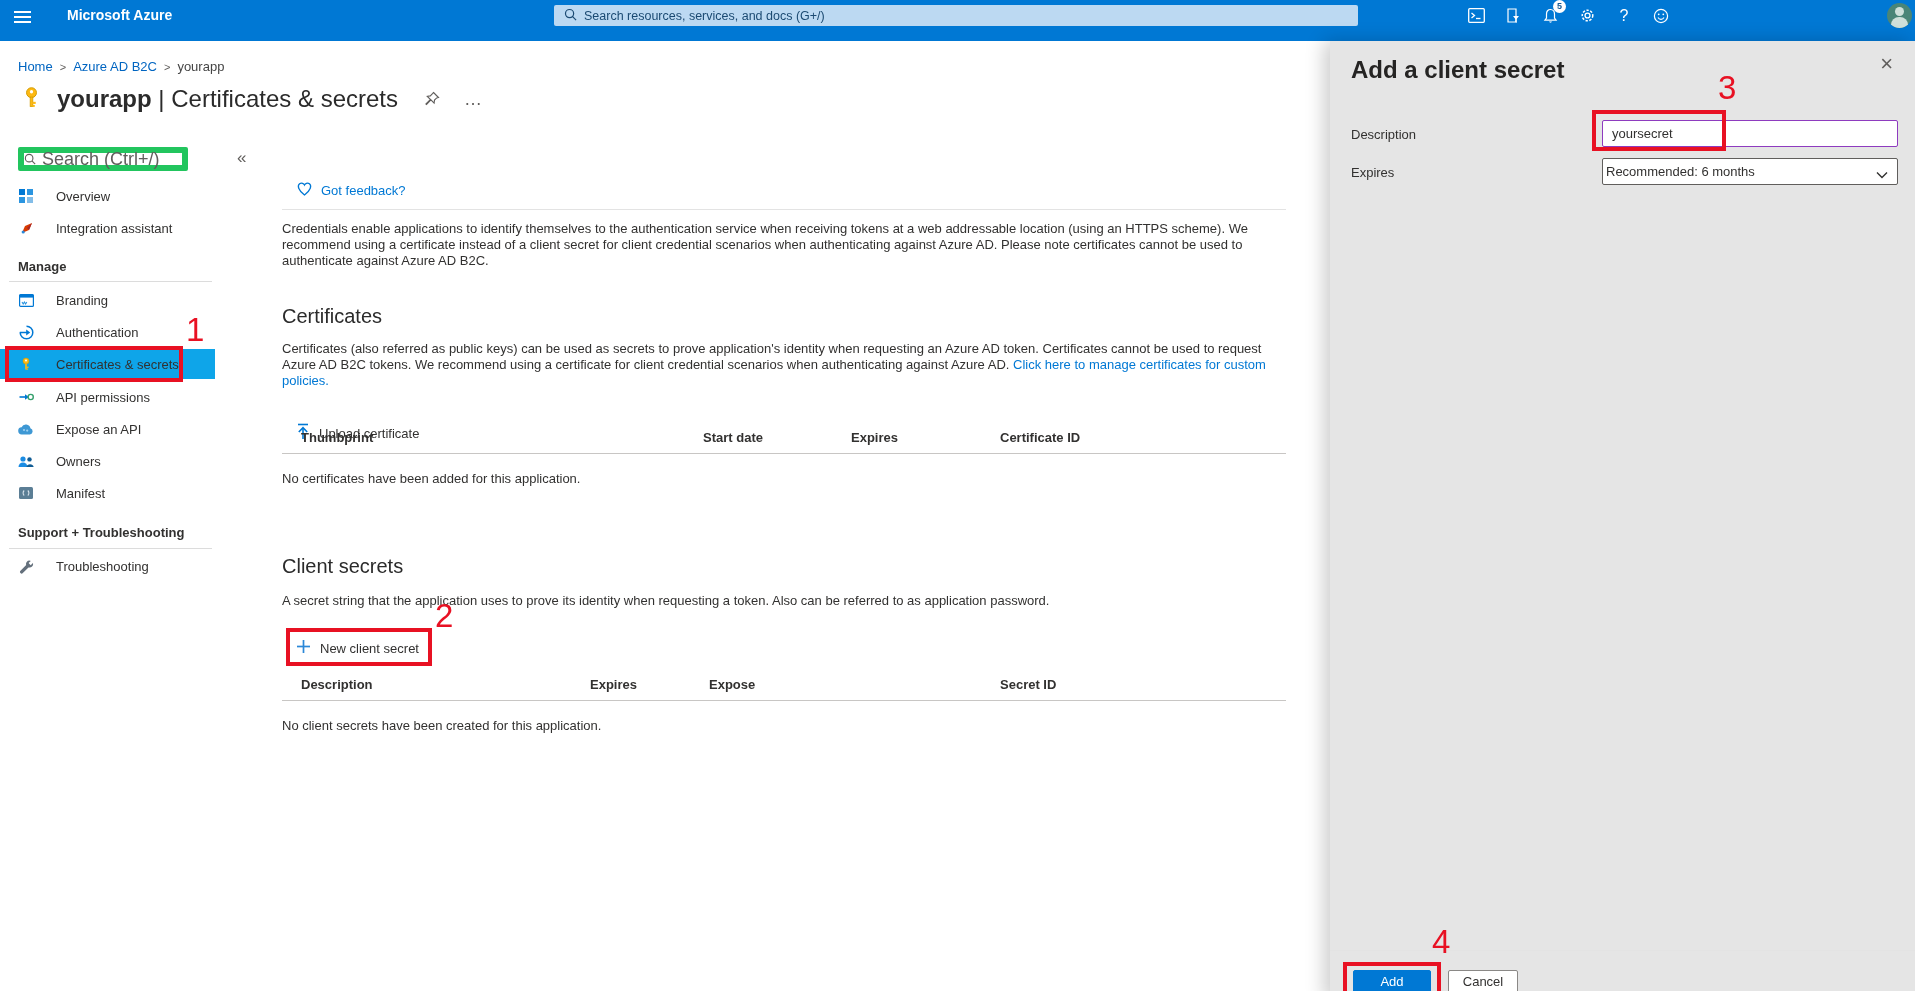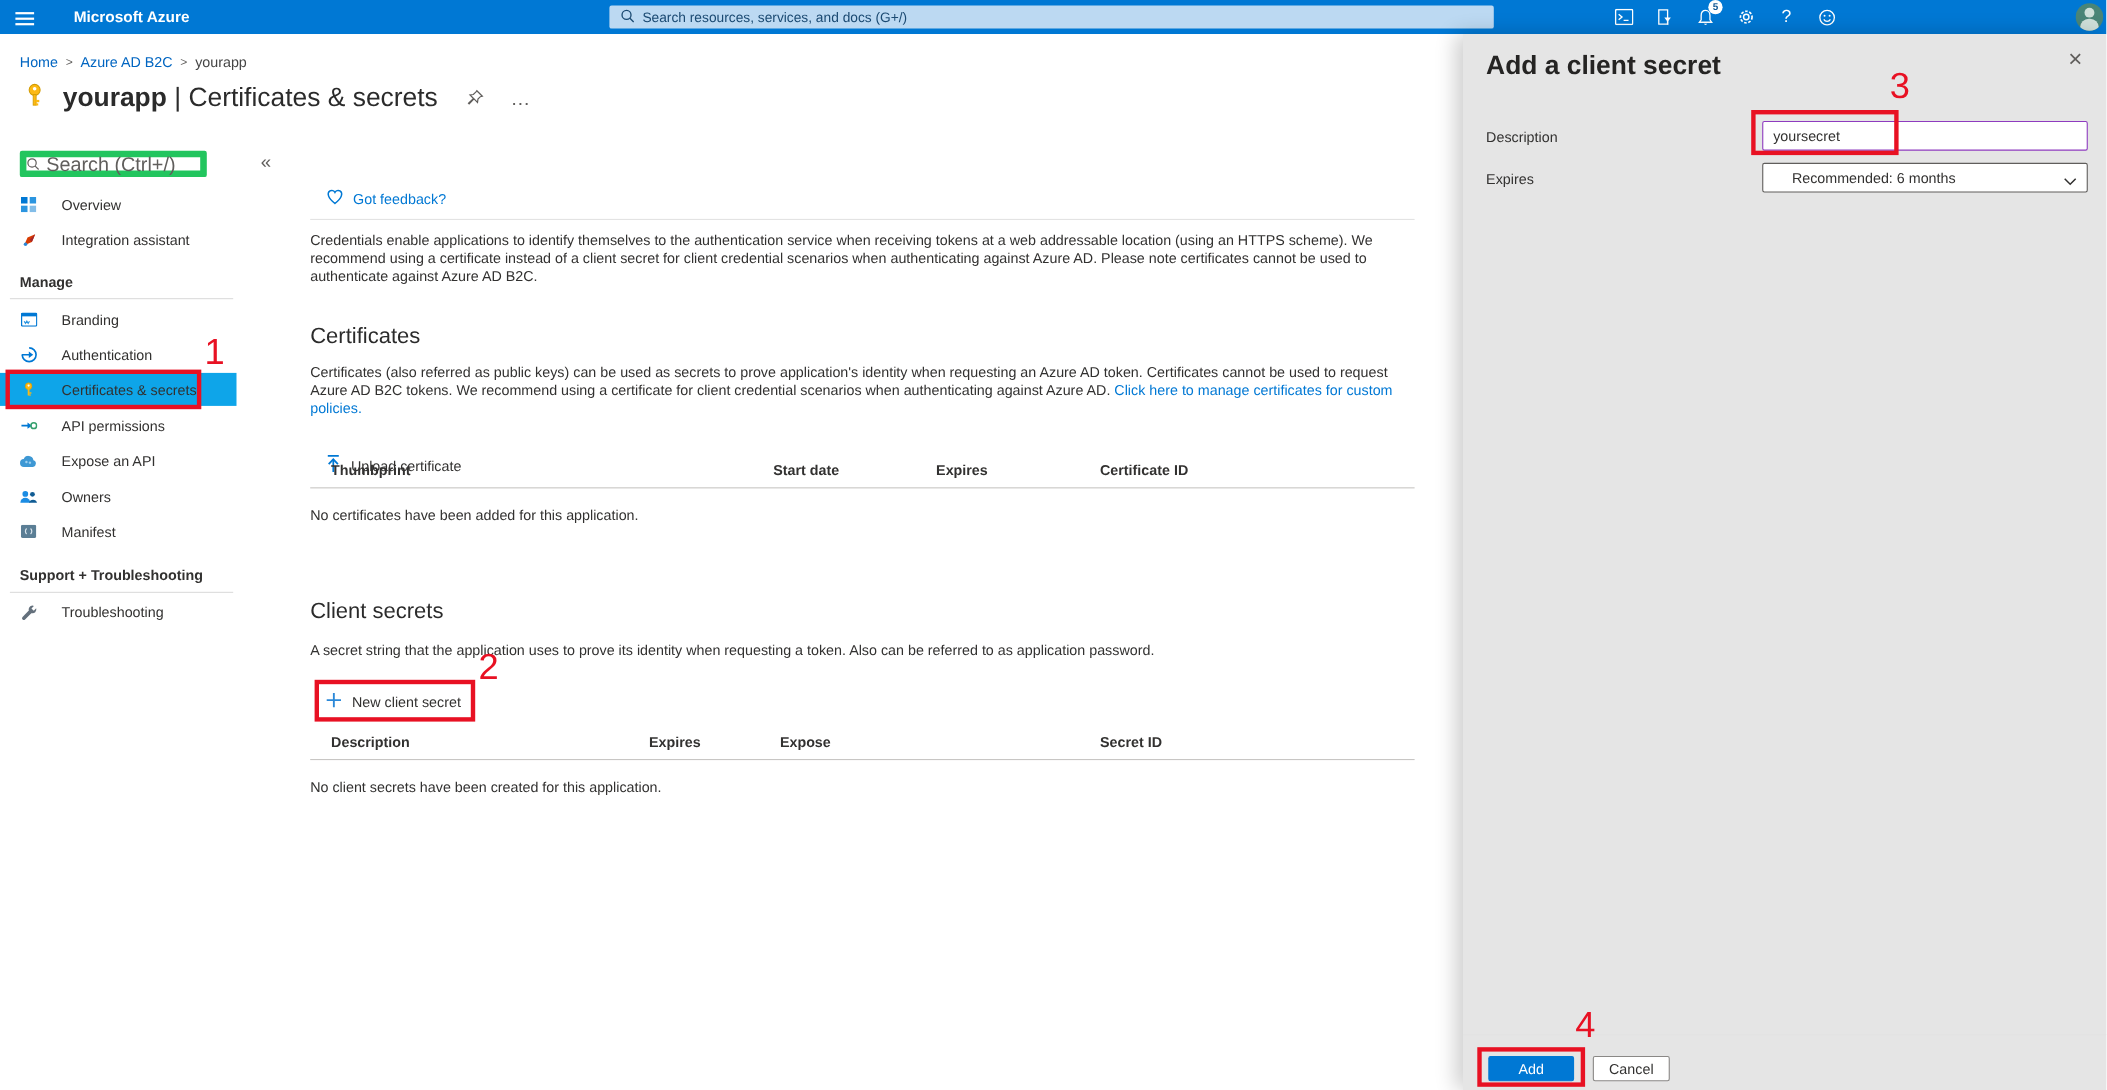--- a/index.html
+++ b/index.html
@@ -3,21 +3,21 @@
 <meta charset="utf-8">
 <style>
   :root{
     --topbar:#0078d4; --accent:#0078d4; --annotation:#e81123;
     --input_focus:#8e3bbf; --key_icon:#fdb913;
   }
   *{box-sizing:border-box;margin:0;padding:0}
   html,body{width:1915px;height:991px;overflow:hidden;background:#fff;
     font-family:"Liberation Sans","DejaVu Sans",sans-serif;color:#323130;}
   
-  .topbar{position:relative;height:31px;background:var(--topbar);color:#fff;}
+  .topbar{position:relative;height:41px;background:var(--topbar);color:#fff;}
   .hamburger{position:absolute;left:14px;top:8px;width:17px;height:14px;cursor:pointer}
   .hamburger span{display:block;height:2px;background:#fff;margin-top:3px}
   .mslogo{position:absolute;left:67px;top:7px;font-size:14px;font-weight:700;cursor:pointer}
   .topsearch{position:absolute;left:554px;top:5px;width:804px;height:21px;background:#bcd9f2;
     border-radius:2px;display:flex;align-items:center;padding-left:10px;gap:7px;
     font-size:12.5px;color:#1b4a72;cursor:text}
   .topicons{position:absolute;left:1466px;top:0;height:31px;display:flex;align-items:center;gap:17px}
   .ticon{width:20px;height:20px;display:flex;align-items:center;justify-content:center;
     position:relative;cursor:pointer;font-size:15px;color:#fff}
   .badge{position:absolute;top:-6px;right:-6px;width:13px;height:13px;border-radius:50%;
@@ -66,21 +66,21 @@
     box-shadow:-6px 0 18px rgba(0,0,0,.20)}
   .panel h2{position:absolute;left:21px;top:15px;font-size:24px;font-weight:600;color:#252423}
   .pclose{position:absolute;right:22px;top:12px;font-size:22px;color:#605e5c;cursor:pointer;
     background:none;border:none;line-height:1}
   .plabel{position:absolute;left:21px;font-size:13px;color:#323130}
   .pinput{position:absolute;left:272px;width:296px;height:27px;border:1px solid var(--input_focus);
     border-radius:2px;font-size:13px;color:#323130;display:flex;align-items:center;
     padding-left:9px;background:#fff;cursor:text}
   .pselect{position:absolute;left:272px;width:296px;height:27px;border:1px solid #605e5c;
     border-radius:2px;font-size:13px;color:#323130;display:flex;align-items:center;
-    padding-left:26px;background:#fff;cursor:pointer}
+    padding-left:3px;background:#fff;cursor:pointer}
   .pselect .chev{position:absolute;right:9px;top:8px}
   .pfootdiv{position:absolute;left:0;top:909px;width:585px;border-top:1px solid #e3e3e3}
   .btn{position:absolute;height:23px;font-size:13px;display:flex;align-items:center;
     justify-content:center;cursor:pointer;border-radius:2px}
   .btn.primary{left:23px;top:929px;width:78px;background:var(--accent);color:#fff;border:1px solid var(--accent);font-weight:400}
   .btn.secondary{left:118px;top:929px;width:70px;background:#fff;color:#323130;border:1px solid #8a8886}
   
   .anno-box{position:absolute;border:4px solid var(--annotation);pointer-events:none}
   .anno-num{position:absolute;color:var(--annotation);font-size:33px;line-height:1;pointer-events:none}
 </style>

